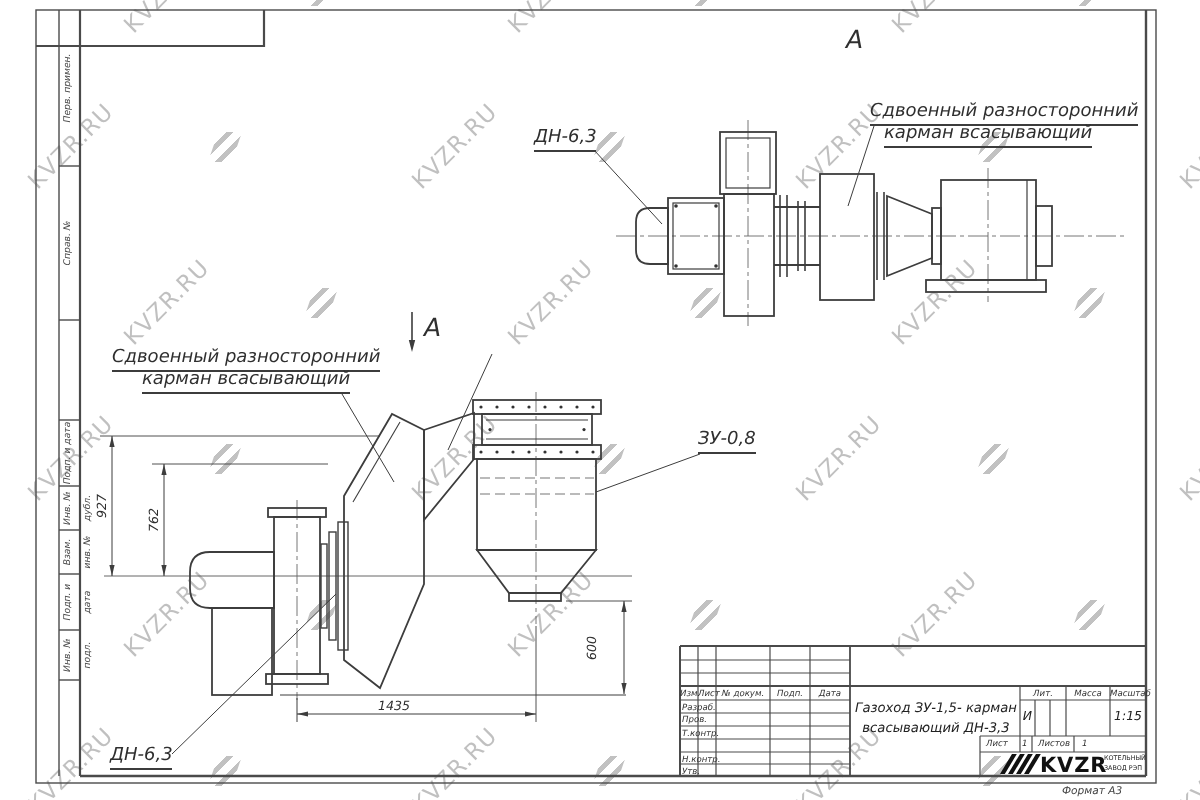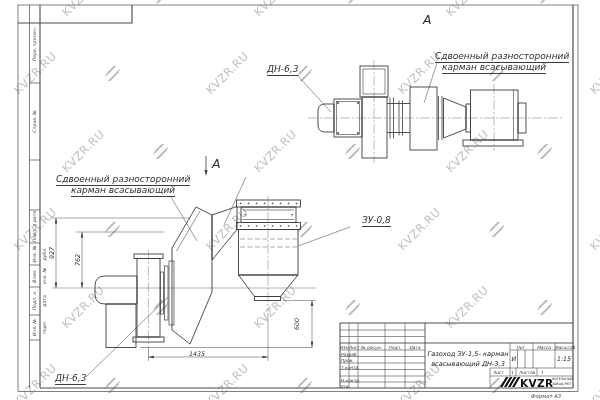--- a/index.html
+++ b/index.html
@@ -282,21 +282,21 @@
 <div id="text-layer">
 
   <div class="lbl f12" style="left:423px;top:13px;">А</div>
   <div class="lbl f12" style="left:212px;top:157px;">А</div>
 
   <div class="lbl f9 ul" style="left:267px;top:64px;">ДН-6,3</div>
   <div class="lbl f9 ul" style="left:435px;top:51px;">Сдвоенный разносторонний</div>
   <div class="lbl f9 ul" style="left:442px;top:61.5px;">карман всасывающий</div>
   <div class="lbl f9 ul" style="left:56px;top:174px;">Сдвоенный разносторонний</div>
   <div class="lbl f9 ul" style="left:71px;top:185px;">карман всасывающий</div>
-  <div class="lbl f9 ul" style="left:349px;top:215px;margin-left:13px;">ЗУ-0,8</div>
+  <div class="lbl f9 ul" style="left:349px;top:215px;">ЗУ-0,8</div>
   <div class="lbl f9 ul" style="left:55px;top:373px;">ДН-6,3</div>
 
   <div class="vtext dim" style="left:47.5px;top:283px;width:60px;">927</div>
   <div class="vtext dim" style="left:74px;top:285px;width:50px;">762</div>
   <div class="lbl dim" style="left:177px;top:349.5px;width:40px;">1435</div>
   <div class="vtext dim" style="left:293px;top:346px;width:44px;">600</div>
 
   <div class="vtext vstamp" style="left:30px;top:83px;width:78px;">Перв. примен.</div>
   <div class="vtext vstamp" style="left:30px;top:160px;width:77px;">Справ. №</div>
   <div class="vtext vstamp" style="left:30px;top:243px;width:33px;">Подп. и дата</div>

